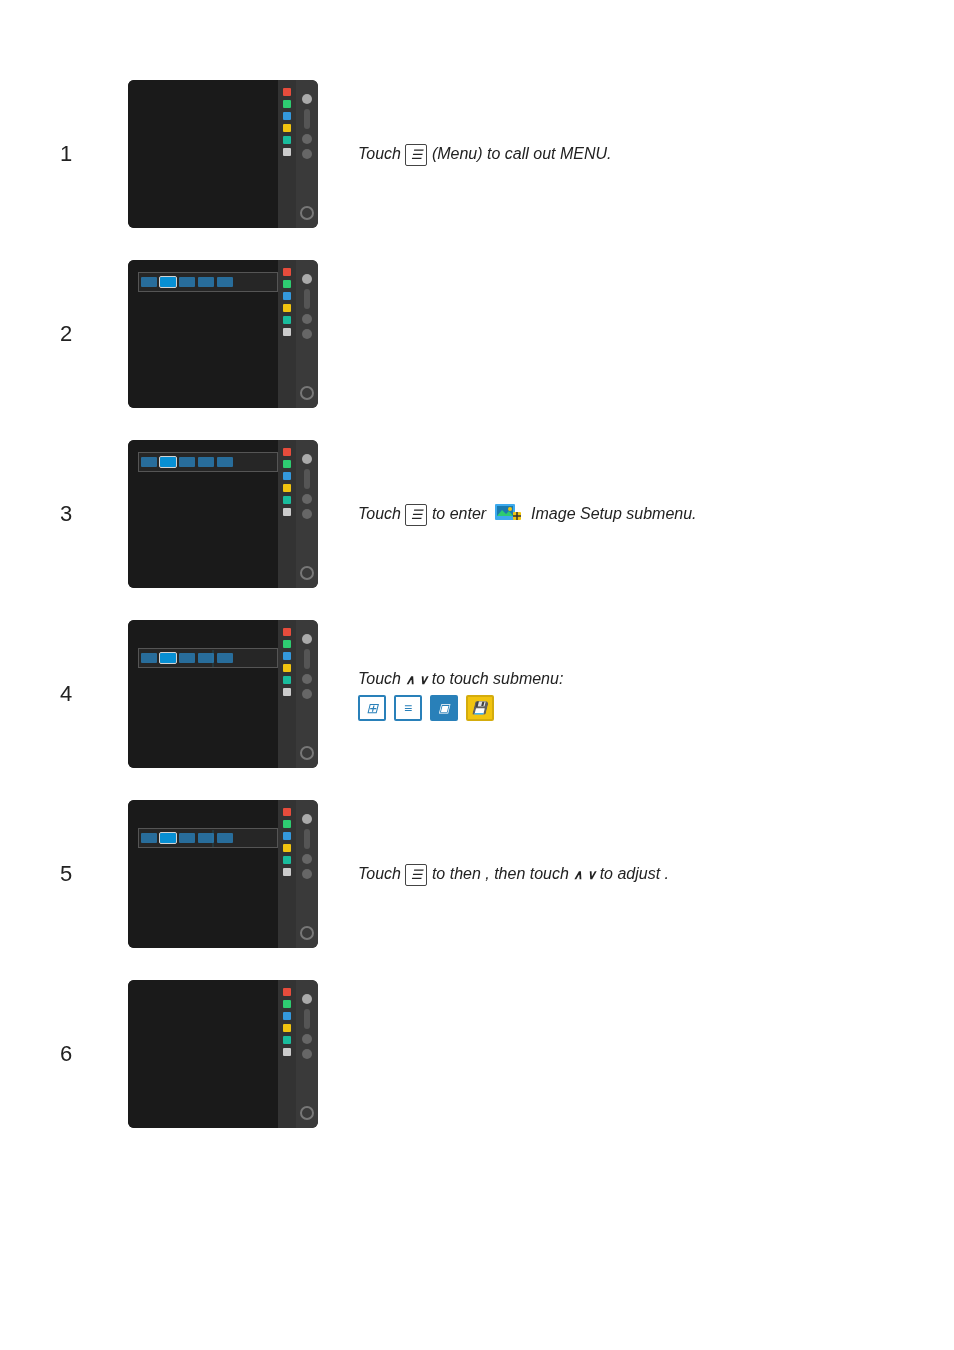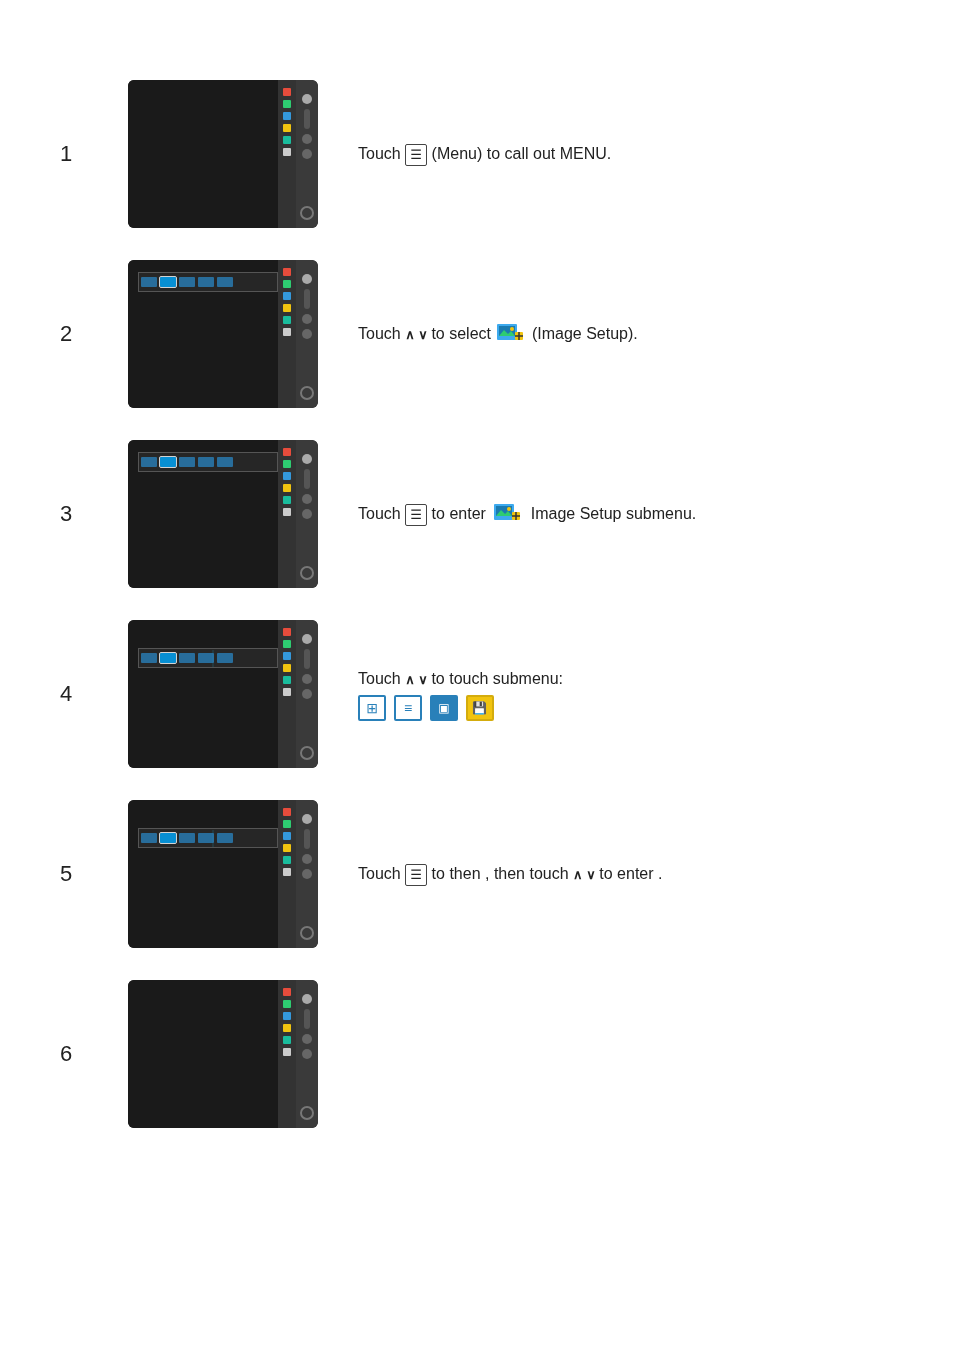--- a/index.html
+++ b/index.html
@@ -168,20 +168,21 @@
       height: 18px;
       background: #00ccff;
     }
 
     
     .step-desc {
       flex: 1;
       font-size: 16px;
       line-height: 1.5;
       color: #222;
+      font-style: italic;
     }
 
     
     .menu-icon-inline {
       display: inline-flex;
       align-items: center;
       justify-content: center;
       width: 22px;
       height: 22px;
       border: 1.5px solid #444;
@@ -285,36 +286,20 @@
           <div class="icon-dot white"></div>
         </div>
         <div class="monitor-side">
           <div class="side-btn active"></div>
           <div class="side-btn-long"></div>
           <div class="side-btn"></div>
           <div class="side-btn"></div>
           <div class="side-circle"></div>
         </div>
       </div>
-    </div>
-    <div class="step-desc">
-      <span>Touch</span>
-      <span class="arrow-symbol"> ∧ ∨ </span>
-      <span>to select</span>
-      
-      <svg width="28" height="22" viewBox="0 0 28 22" style="vertical-align:middle;margin:0 2px">
-        <rect x="0" y="0" width="20" height="16" rx="1" fill="#3daaee"></rect>
-        <rect x="2" y="2" width="16" height="10" rx="0" fill="#1a7ab0"></rect>
-        <polygon points="2,12 7,6 11,10 14,7 18,12" fill="#2ecc71"></polygon>
-        <circle cx="15" cy="5" r="2" fill="#f1c40f"></circle>
-        <rect x="18" y="8" width="8" height="8" rx="1" fill="#f1c40f"></rect>
-        <line x1="22" y1="8" x2="22" y2="16" stroke="#333" stroke-width="1.5"></line>
-        <line x1="18" y1="12" x2="26" y2="12" stroke="#333" stroke-width="1.5"></line>
-      </svg>
-      <span>(Image Setup).</span>
     </div>
   </div>
 
   <div class="step-row">
     <span class="step-number">3</span>
     <div class="monitor-img">
       <div class="monitor-body">
         <div class="screen-area">
           <div class="menu-overlay">
             <div class="menu-item-block"></div>
@@ -437,21 +422,21 @@
           <div class="side-btn"></div>
           <div class="side-circle"></div>
         </div>
       </div>
     </div>
     <div class="step-desc">
       <span>Touch</span>
       <span class="menu-icon-inline">☰</span>
       <span>to then ,  then touch</span>
       <span class="arrow-symbol"> ∧ ∨ </span>
-      <span>to  enter .</span>
+      <span>to  adjust .</span>
     </div>
   </div>
 
   <div class="step-row">
     <span class="step-number">6</span>
     <div class="monitor-img">
       <div class="monitor-body">
         <div class="screen-area"></div>
         <div class="icon-column">
           <div class="icon-dot"></div>

